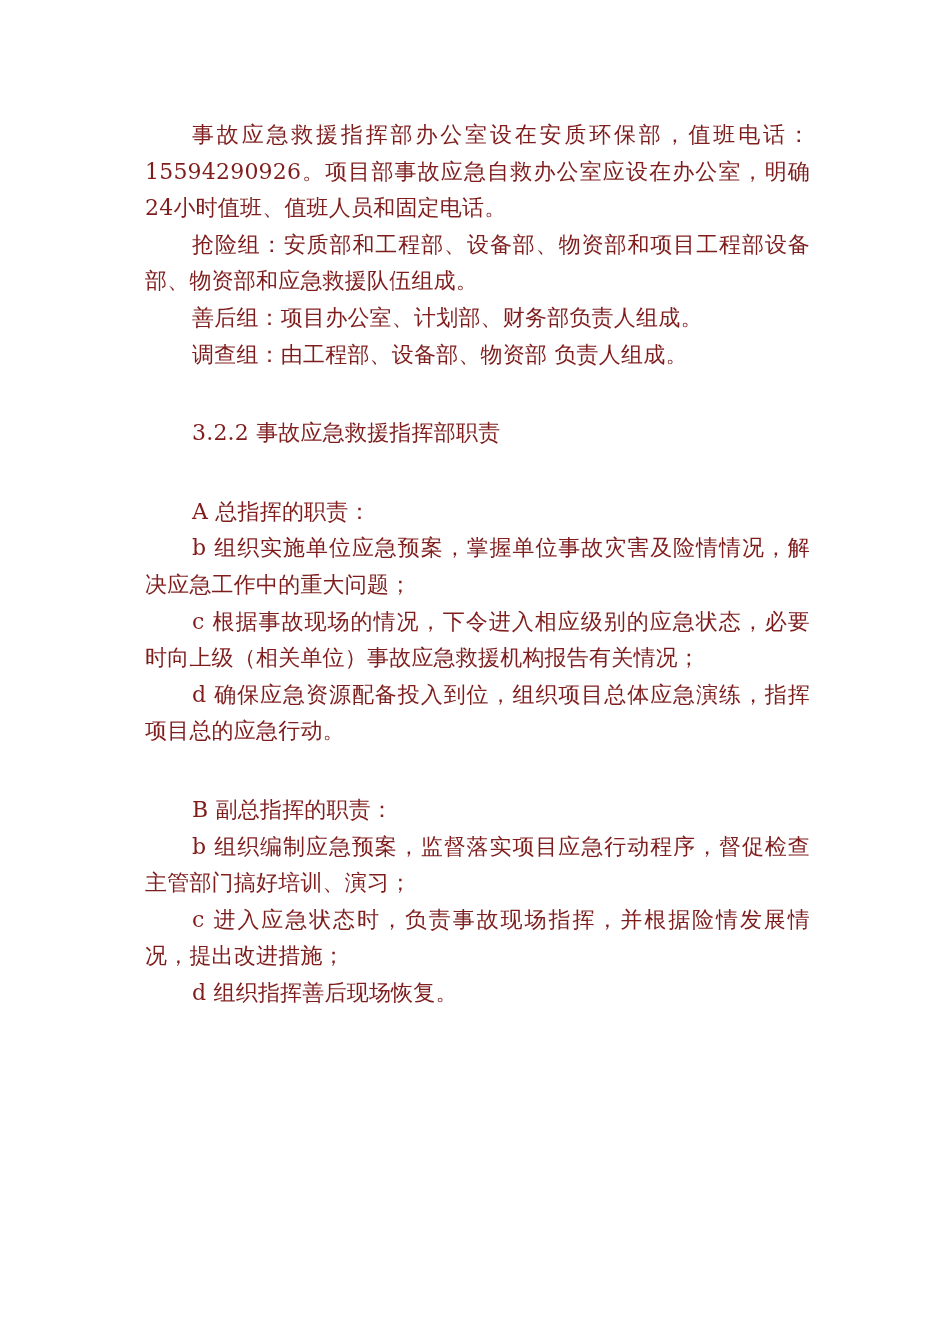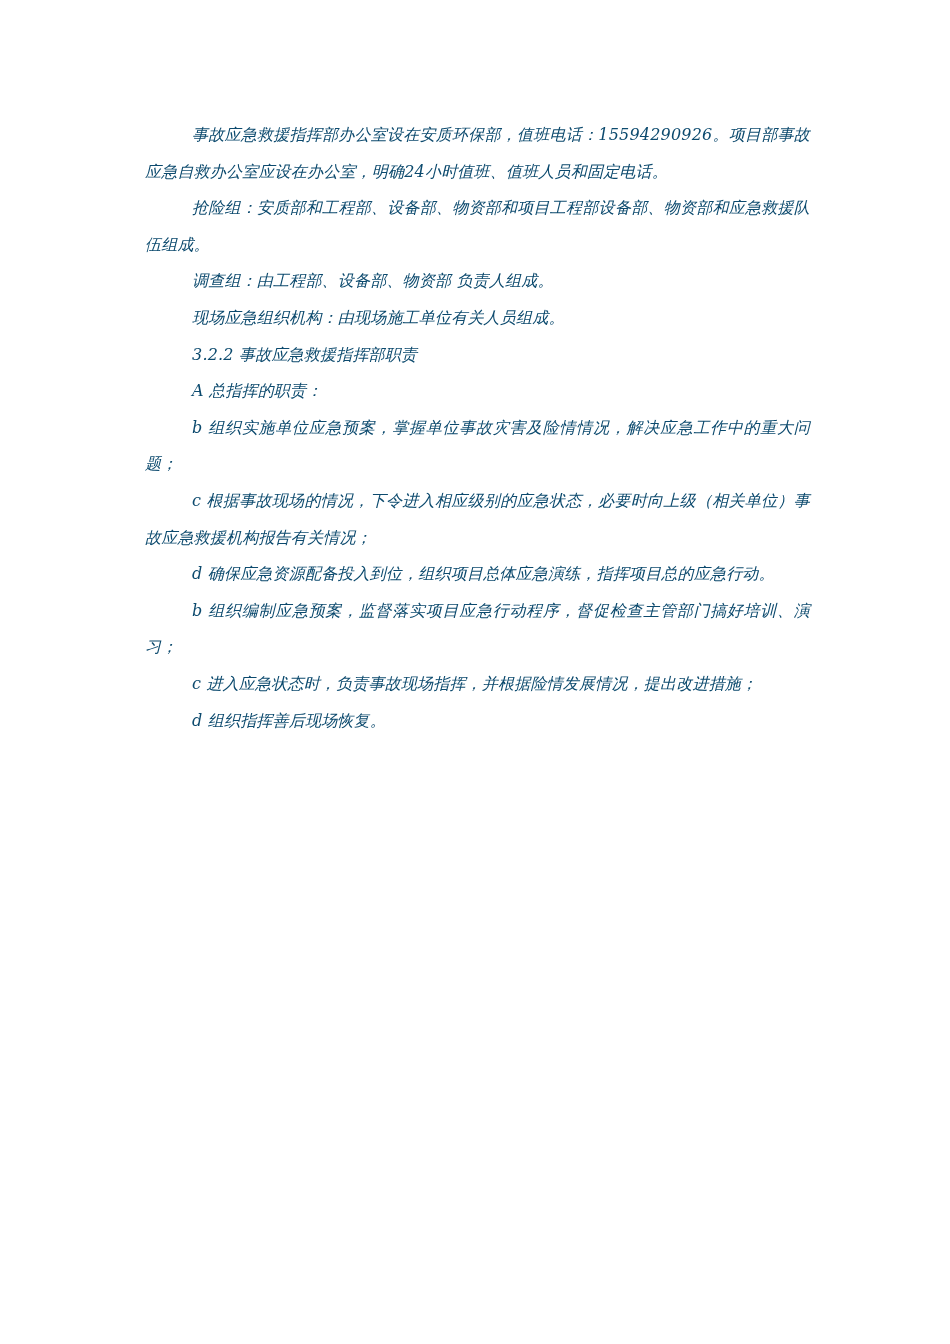--- a/index.html
+++ b/index.html
@@ -12,45 +12,46 @@
       height: 1344px;
       position: relative;
       overflow: hidden;
     }
     .page {
       position: absolute;
       left: 145px;
       top: 117px;
       width: 665px;
       font-family: "DejaVu Serif", "Liberation Serif", serif;
-      font-size: 16px;
+      font-size: 22px;
       line-height: 36.6px;
-      color: #0c4a6e;
+      color: #7f1d1d;
       letter-spacing: 0.2px;
-      font-style: italic;
     }
     .para {
       margin: 0;
       text-indent: 47px;
       text-align: justify;
       text-align-last: left;
     }
     .para.heading {
       text-align: left;
+      margin-top: 42px;
     }
   </style>
 </head>
 <body>
 
 <div class="page">
   <p class="para">事故应急救援指挥部办公室设在安质环保部，值班电话：15594290926。项目部事故应急自救办公室应设在办公室，明确24小时值班、值班人员和固定电话。</p>
   <p class="para">抢险组：安质部和工程部、设备部、物资部和项目工程部设备部、物资部和应急救援队伍组成。</p>
+  <p class="para">善后组：项目办公室、计划部、财务部负责人组成。</p>
   <p class="para">调查组：由工程部、设备部、物资部 负责人组成。</p>
-  <p class="para">现场应急组织机构：由现场施工单位有关人员组成。</p>
   <p class="para heading">3.2.2 事故应急救援指挥部职责</p>
   <p class="para heading">A 总指挥的职责：</p>
   <p class="para">b 组织实施单位应急预案，掌握单位事故灾害及险情情况，解决应急工作中的重大问题；</p>
   <p class="para">c 根据事故现场的情况，下令进入相应级别的应急状态，必要时向上级（相关单位）事故应急救援机构报告有关情况；</p>
   <p class="para">d 确保应急资源配备投入到位，组织项目总体应急演练，指挥项目总的应急行动。</p>
+  <p class="para heading">B 副总指挥的职责：</p>
   <p class="para">b 组织编制应急预案，监督落实项目应急行动程序，督促检查主管部门搞好培训、演习；</p>
   <p class="para">c 进入应急状态时，负责事故现场指挥，并根据险情发展情况，提出改进措施；</p>
   <p class="para">d 组织指挥善后现场恢复。</p>
 </div>
 
 </body></html>

